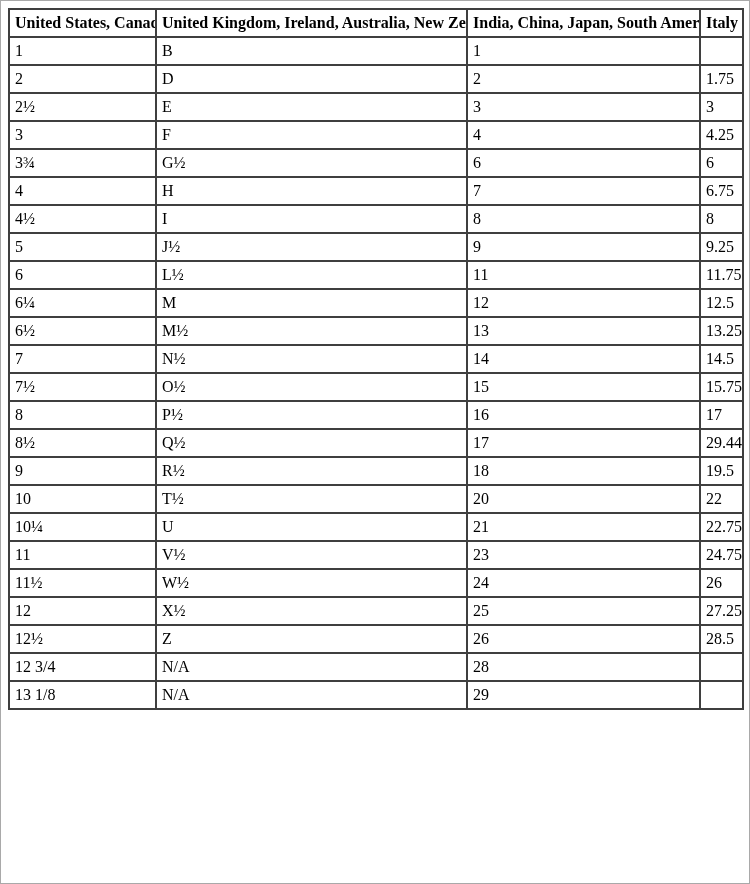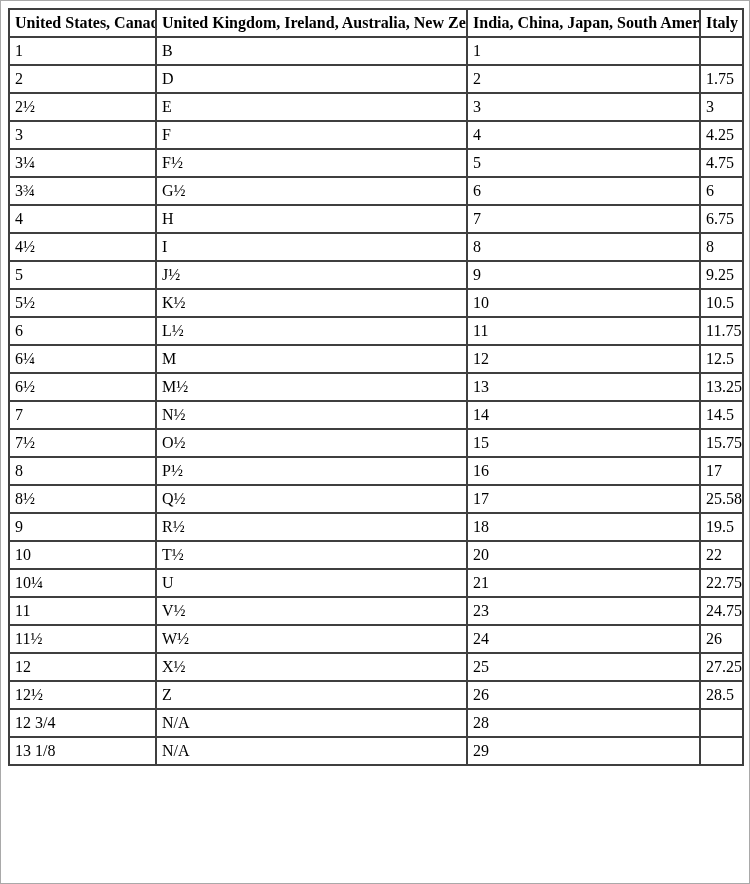--- a/index.html
+++ b/index.html
@@ -85,26 +85,20 @@
           <td>3</td>
           <td>3</td>
         </tr>
         <tr>
           <td>3</td>
           <td>F</td>
           <td>4</td>
           <td>4.25</td>
         </tr>
         <tr>
-          <td>3¼</td>
-          <td>F½</td>
-          <td>5</td>
-          <td>4.75</td>
-        </tr>
-        <tr>
           <td>3¾</td>
           <td>G½</td>
           <td>6</td>
           <td>6</td>
         </tr>
         <tr>
           <td>4</td>
           <td>H</td>
           <td>7</td>
           <td>6.75</td>
@@ -115,26 +109,20 @@
           <td>8</td>
           <td>8</td>
         </tr>
         <tr>
           <td>5</td>
           <td>J½</td>
           <td>9</td>
           <td>9.25</td>
         </tr>
         <tr>
-          <td>5½</td>
-          <td>K½</td>
-          <td>10</td>
-          <td>10.5</td>
-        </tr>
-        <tr>
           <td>6</td>
           <td>L½</td>
           <td>11</td>
           <td>11.75</td>
         </tr>
         <tr>
           <td>6¼</td>
           <td>M</td>
           <td>12</td>
           <td>12.5</td>
@@ -160,21 +148,21 @@
         <tr>
           <td>8</td>
           <td>P½</td>
           <td>16</td>
           <td>17</td>
         </tr>
         <tr>
           <td>8½</td>
           <td>Q½</td>
           <td>17</td>
-          <td>25.58</td>
+          <td>29.44</td>
         </tr>
         <tr>
           <td>9</td>
           <td>R½</td>
           <td>18</td>
           <td>19.5</td>
         </tr>
         <tr>
           <td>10</td>
           <td>T½</td>

